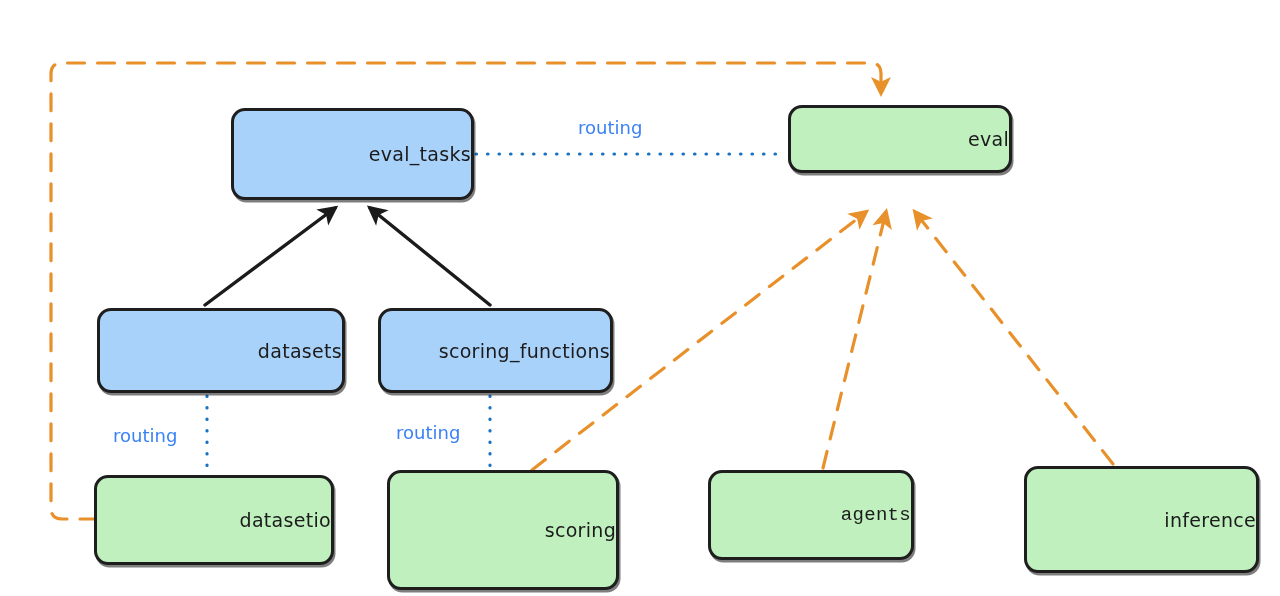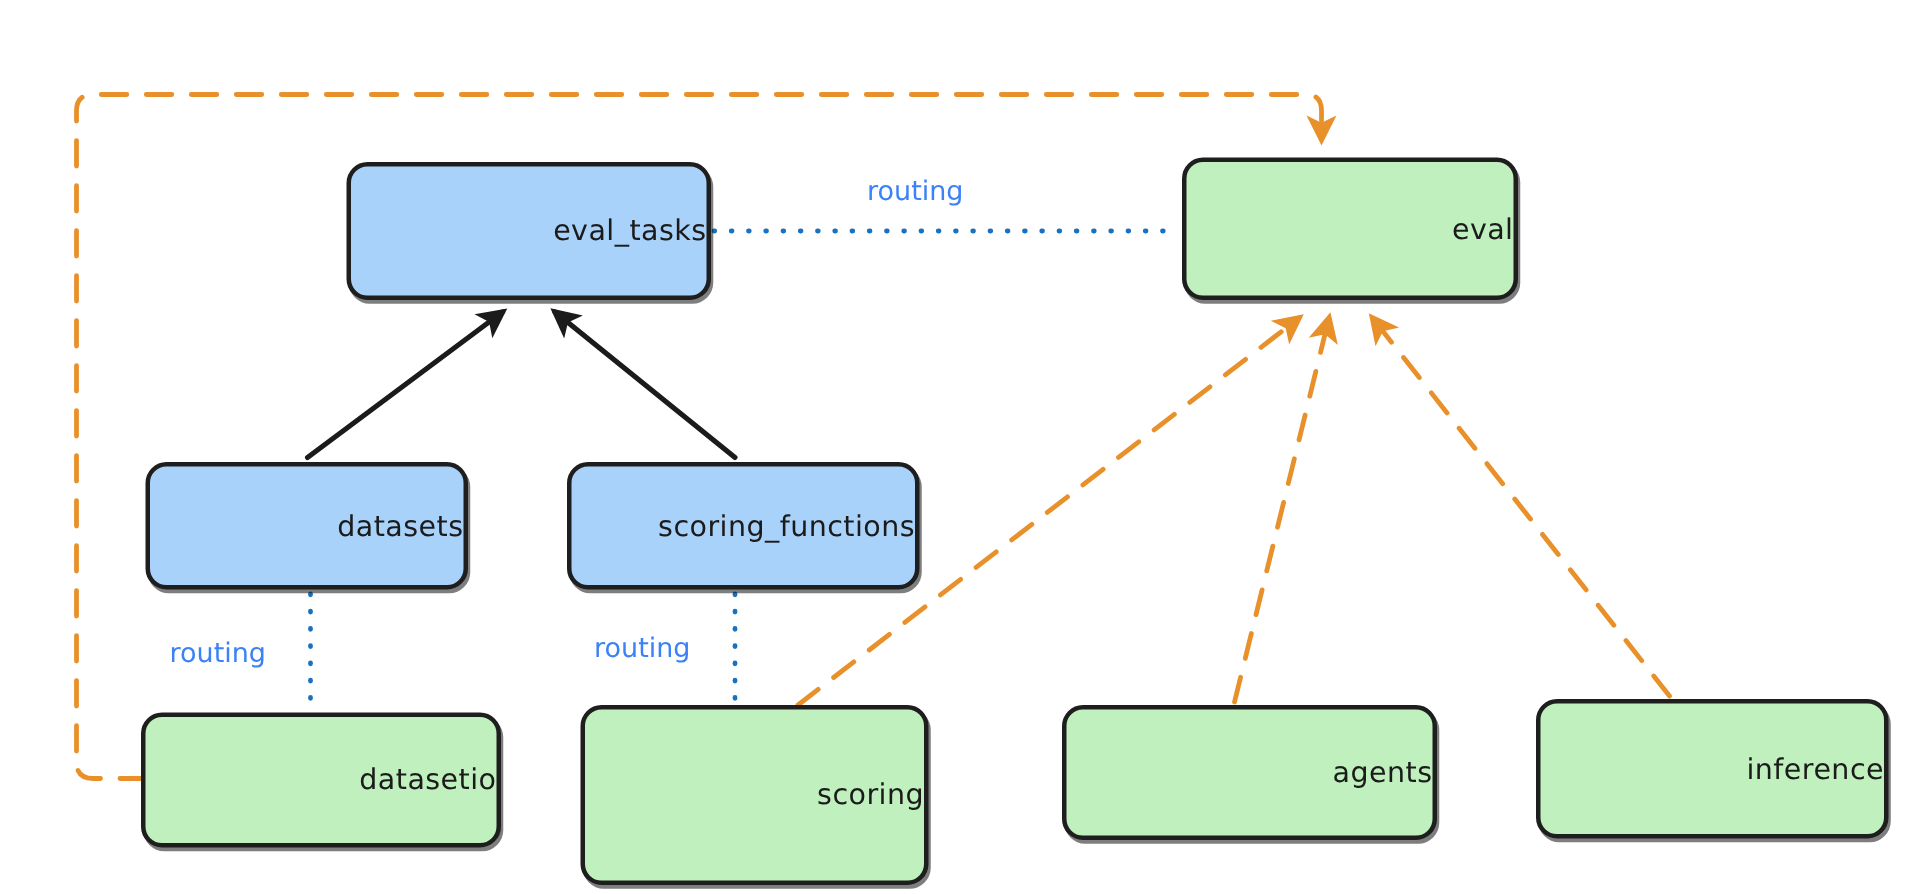--- a/index.html
+++ b/index.html
@@ -83,45 +83,45 @@
 
     <path d="M 823 468 L 886 212" fill="none" stroke="#e8902a" stroke-width="3.2" stroke-dasharray="17 13" stroke-linecap="round" marker-end="url(#arrow-orange)"></path>
 
     <path d="M 1113 464 L 915 212" fill="none" stroke="#e8902a" stroke-width="3.2" stroke-dasharray="17 13" stroke-linecap="round" marker-end="url(#arrow-orange)"></path>
   </svg>
 
   <div class="node blue" style="left:231px; top:108px; width:243px; height:92px;">
     <span class="node-label">eval_tasks</span>
   </div>
 
-  <div class="node green" style="left:788px; top:105px; width:224px; height:95px;">
+  <div class="node green" style="left:788px; top:105px; width:224px; height:68px;">
     <span class="node-label">eval</span>
   </div>
 
-  <div class="node blue" style="left:97px; top:308px; width:215px; height:85px;">
+  <div class="node blue" style="left:97px; top:308px; width:248px; height:85px;">
     <span class="node-label">datasets</span>
   </div>
 
   <div class="node green" style="left:94px; top:475px; width:240px; height:90px;">
     <span class="node-label">datasetio</span>
   </div>
 
   <div class="node blue" style="left:378px; top:308px; width:235px; height:85px;">
     <span class="node-label">scoring_functions</span>
   </div>
 
   <div class="node green" style="left:387px; top:470px; width:232px; height:120px;">
     <span class="node-label">scoring</span>
   </div>
 
-  <div class="node green" style="left:708px; top:470px; width:250px; height:90px;">
+  <div class="node green" style="left:708px; top:470px; width:206px; height:90px;font-family:Liberation Mono, monospace;">
     <span class="node-label">agents</span>
   </div>
 
-  <div class="node green" style="left:1024px; top:466px; width:235px; height:93px;">
+  <div class="node green" style="left:1024px; top:466px; width:235px; height:107px;">
     <span class="node-label">inference</span>
   </div>
 
   <div class="edge-label" style="left:578px; top:117px;">routing</div>
 
   <div class="edge-label" style="left:113px; top:425px;">routing</div>
 
   <div class="edge-label" style="left:396px; top:422px;">routing</div>
 
 </div>

